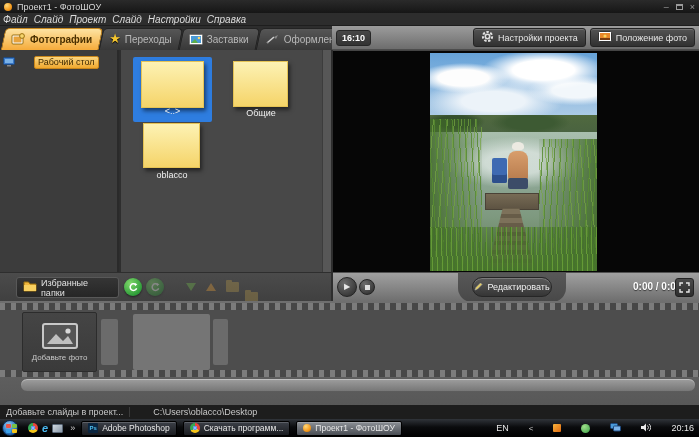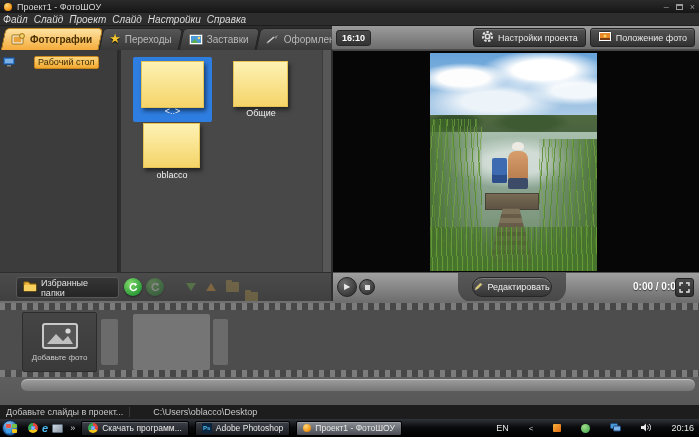--- a/index.html
+++ b/index.html
@@ -364,26 +364,26 @@
     <span class="fl" style="left:2.5px; top:8px; background:#3aa0e8;"></span>
     <span class="fl" style="left:8.5px; top:8px; background:#f5c518;"></span>
   </div>
   <div class="ql">
     <div class="chrome-ic"></div>
     <div class="ie-ic">e</div>
     <div class="desk-ic"></div>
     <div class="overflow-chev">»</div>
   </div>
   <div class="task-btn">
+    <span class="ps-ic">Ps</span>
+    <span>Adobe Photoshop</span>
+  </div>
+  <div class="task-btn">
     <span class="chrome-ic"></span>
     <span>Скачать программ...</span>
-  </div>
-  <div class="task-btn">
-    <span class="ps-ic">Ps</span>
-    <span>Adobe Photoshop</span>
   </div>
   <div class="task-btn active">
     <span class="mini-dot"></span>
     <span>Проект1 - ФотоШОУ</span>
   </div>
   <div class="tray">
     <span>EN</span>
     <span class="tray-chev">&lt;</span>
     <span class="tray-sq"></span>
     <span class="tray-gr"></span>

